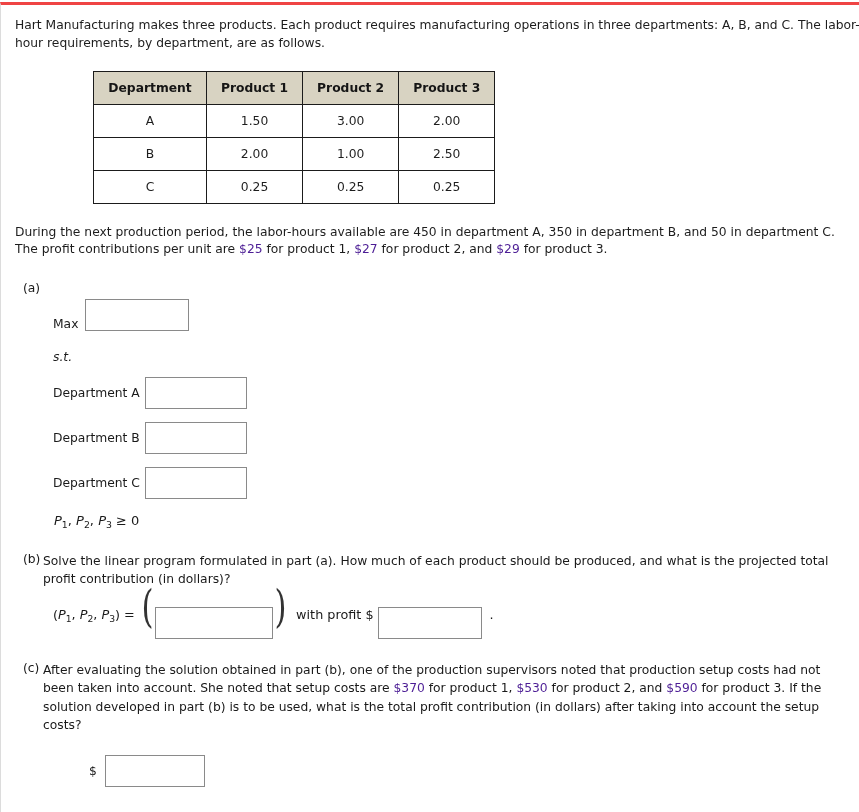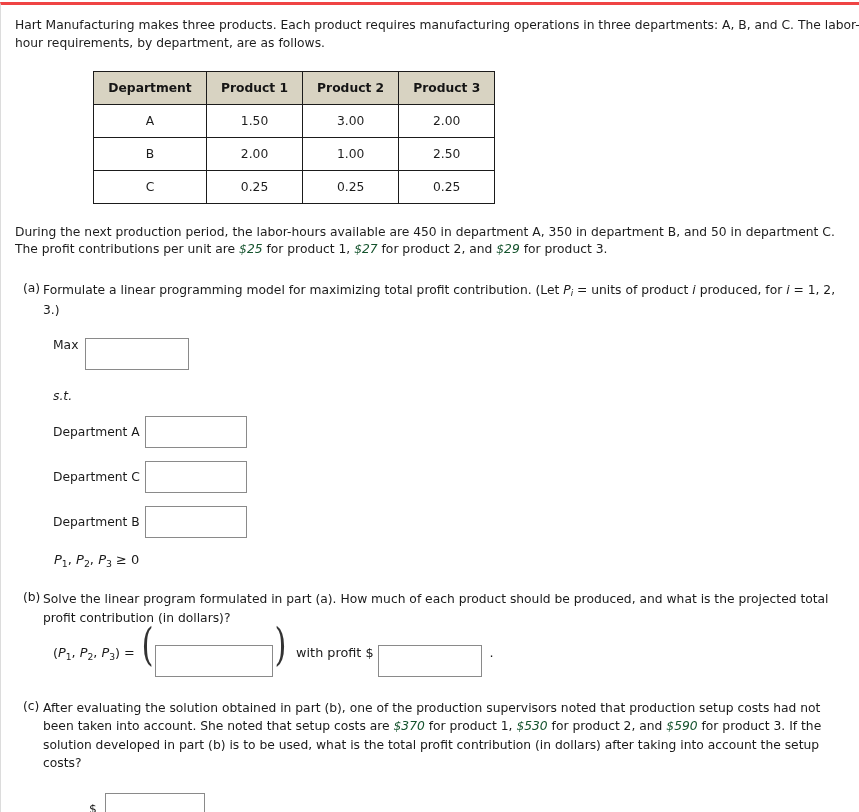--- a/index.html
+++ b/index.html
@@ -31,21 +31,21 @@
   }
 
   .para {
     line-height: 1.45;
     margin: 0;
     color: #1d1d1d;
   }
   .para.intro {
     width: 848px;
   }
-  .red { color: #14532d; font-style: italic; }
+  .red { color: #4c1d95; }
 
   
   .tbl-wrap {
     margin: 18px 0 0 78px;
   }
   table.lh {
     border-collapse: collapse;
     border: 1px solid #1b1b1b;
     font-size: 12.3px;
     padding-left: 20px;
@@ -117,21 +117,21 @@
   }
   .ibox.w104 { width: 104px; }
   .ibox.w102 { width: 102px; }
   .ibox.w118 { width: 118px; }
   .ibox.w100 { width: 100px; }
 
   .max-row {
     margin-top: 18px;
     margin-left: 10px;
     display: flex;
-    align-items: flex-start;
+    align-items: flex-end;
   }
   .max-row .lbl { margin-right: 7px; }
 
   .st {
     margin-top: 19px;
     margin-left: 10px;
     font-style: italic;
   }
 
   .dept-row {
@@ -225,41 +225,40 @@
           </tr>
         </tbody>
       </table>
     </div>
 
     <p class="para avail"><span>During the next production period, the labor-hours available are 450 in department A, 350 in department B, and 50 in department C. The profit contributions per unit are </span><span class="red">$25</span><span> for product 1, </span><span class="red">$27</span><span> for product 2, and </span><span class="red">$29</span><span> for product 3.</span></p>
 
     <div class="q q-a">
       <div class="q-label">(a)</div>
       <div class="q-body">
-        <div class="qtext"><span>Formulate a linear programming model for maximizing total profit contribution. (Let </span><span class="var">P</span><sub class="var">i</sub><span> = units of product </span><span class="var">i</span><span> produced, for </span><span class="var">i</span><span> = 1, 2, 3.)</span></div>
 
         <div class="max-row">
           <span class="lbl">Max</span>
           <input class="ibox w104" type="text" value="" style="">
         </div>
 
         <div class="st">s.t.</div>
 
         <div class="dept-row">
           <span class="lbl">Department A</span>
           <input class="ibox w102" type="text" value="" style="">
         </div>
 
         <div class="dept-row">
+          <span class="lbl">Department B</span>
+          <input class="ibox w102" type="text" value="" style="">
+        </div>
+
+        <div class="dept-row">
           <span class="lbl">Department C</span>
-          <input class="ibox w102" type="text" value="" style="">
-        </div>
-
-        <div class="dept-row">
-          <span class="lbl">Department B</span>
           <input class="ibox w102" type="text" value="" style="">
         </div>
 
         <div class="nonneg"><span class="var">P</span><sub>1</sub><span>,&nbsp;</span><span class="var">P</span><sub>2</sub><span>,&nbsp;</span><span class="var">P</span><sub>3</sub><span> ≥ 0</span></div>
       </div>
     </div>
 
     <div class="q q-b">
       <div class="q-label">(b)</div>
       <div class="q-body">

